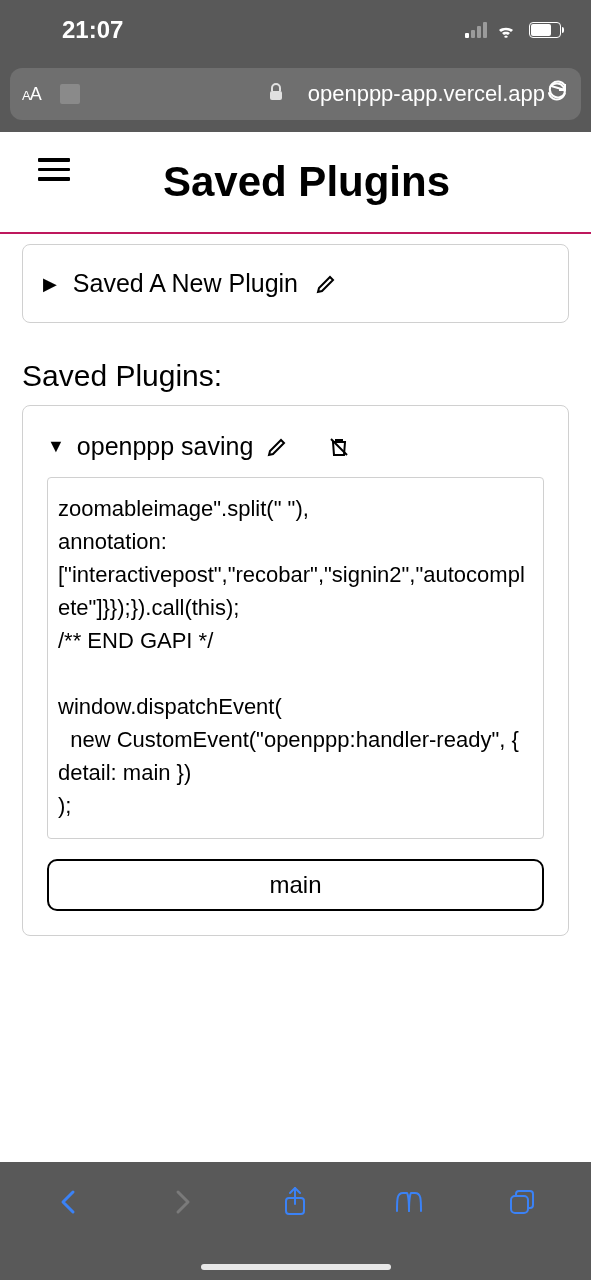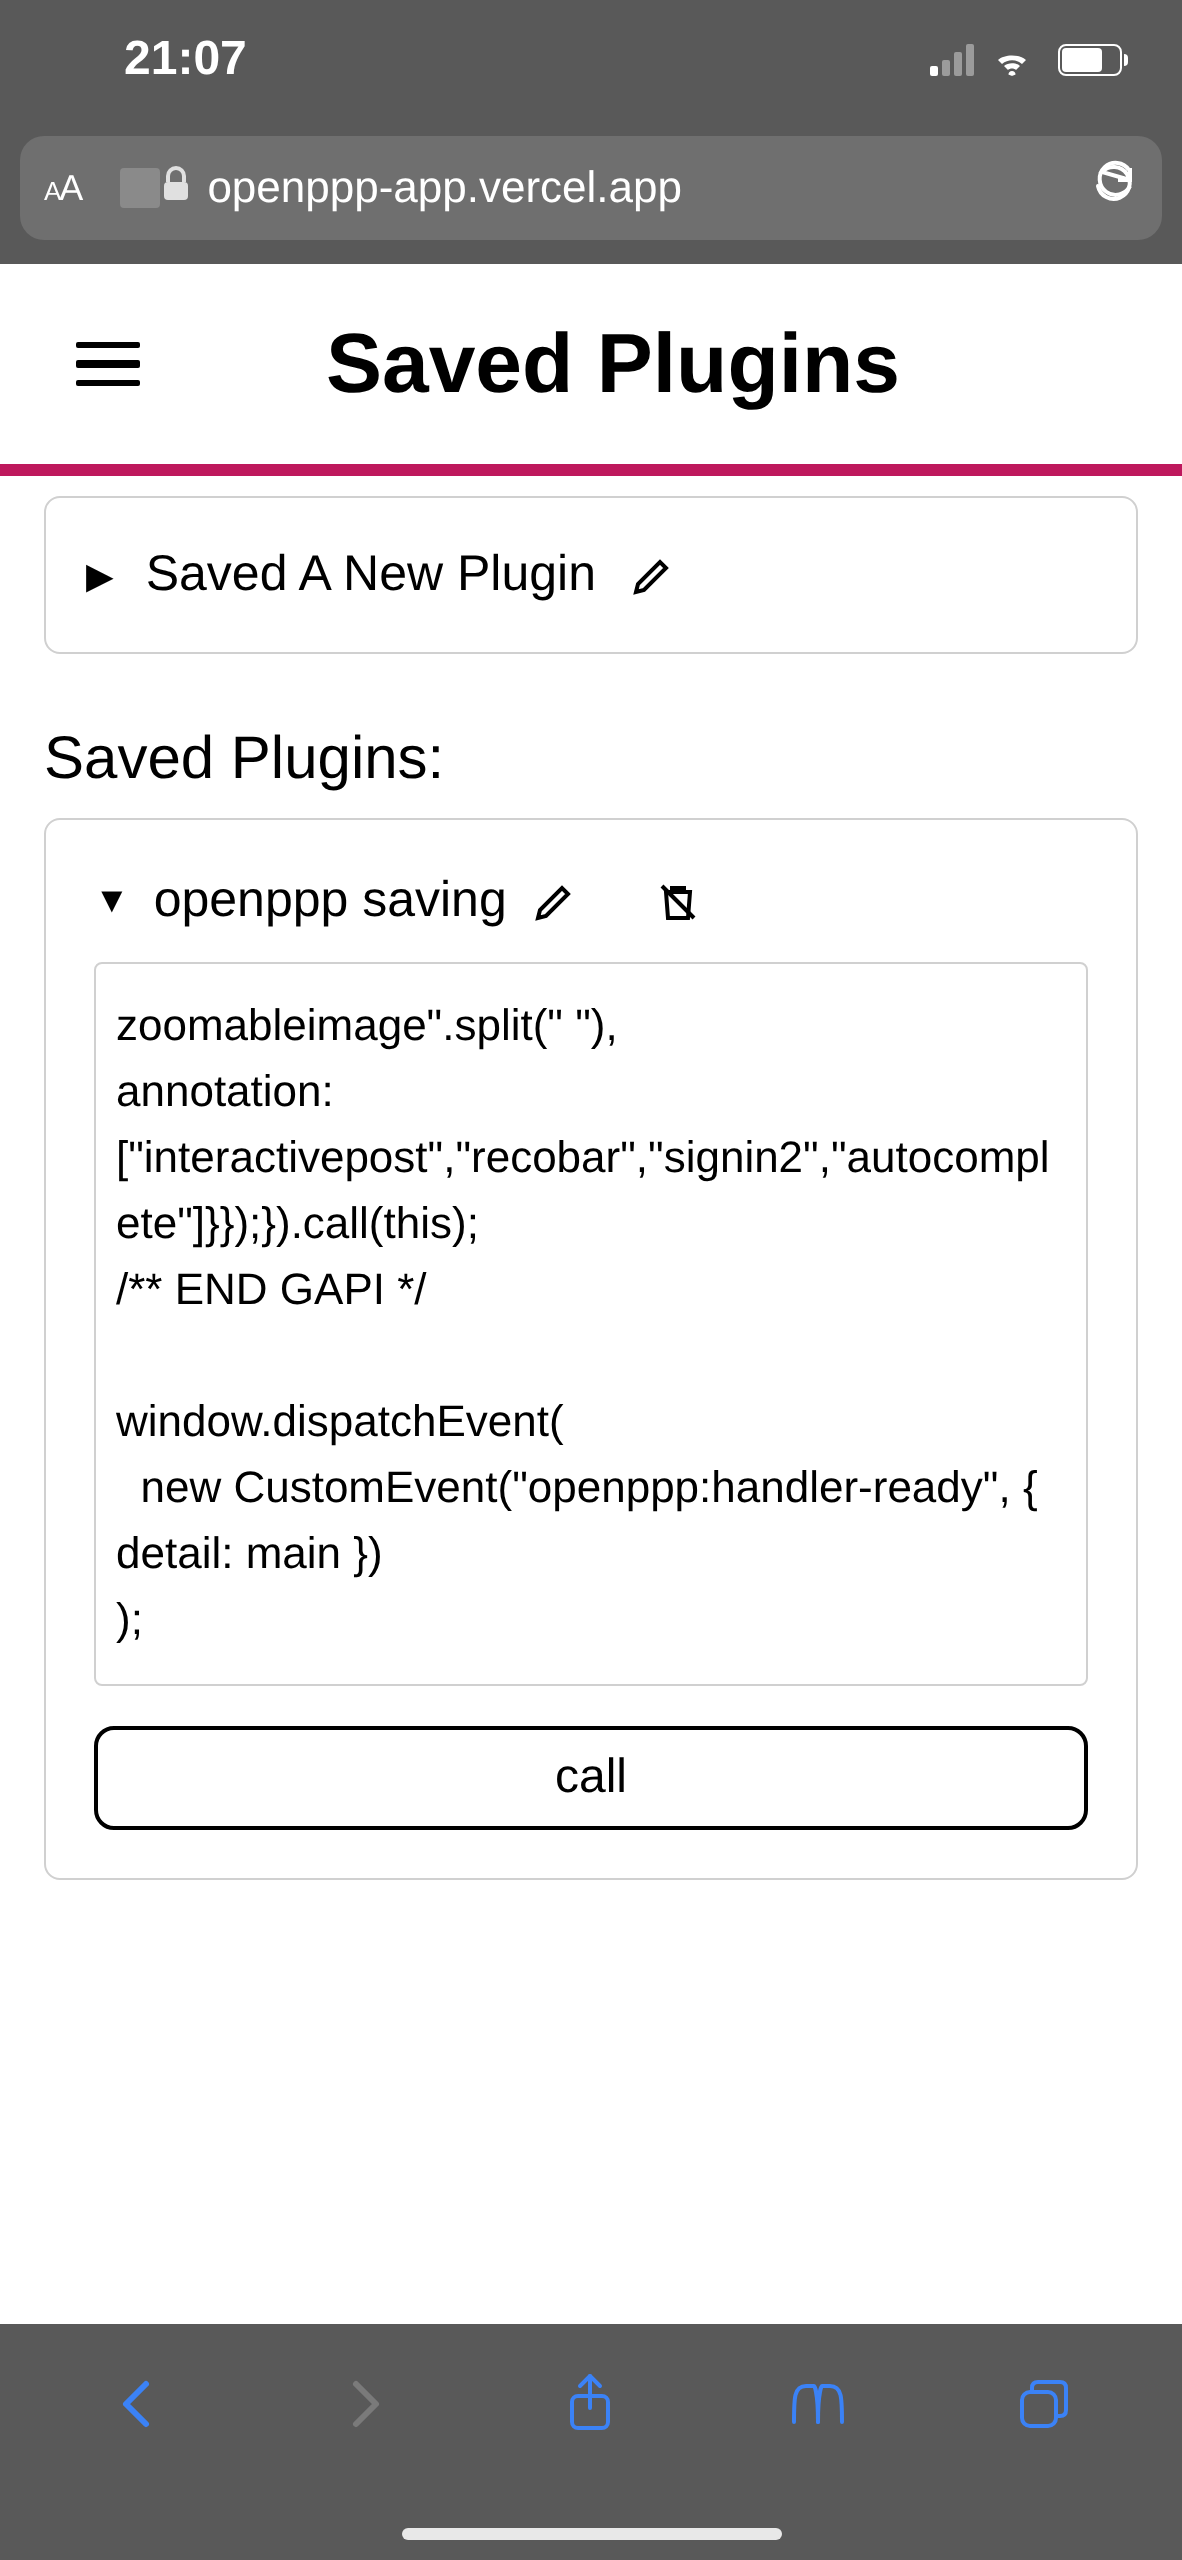--- a/index.html
+++ b/index.html
@@ -99,37 +99,36 @@
     }
     .url-aa {
       font-weight: 500;
       letter-spacing: -1px;
     }
     .url-aa .small-a { font-size: 13px; }
     .url-center {
       flex: 1;
       display: flex;
       align-items: center;
-      justify-content: flex-start;
-      gap: 8px;
+      justify-content: flex-end;
+      gap: 24px;
       font-size: 22px;
     }
     .url-refresh {
       margin-left: auto;
     }
     
     .content {
       background: #fff;
       padding: 0;
     }
     .header-row {
       display: flex;
-      align-items: center;
       padding: 26px 18px 26px 38px;
-      border-bottom: 6px solid #be185d;
+      border-bottom: 2px solid #be185d;
     }
     .hamburger {
       display: flex;
       flex-direction: column;
       gap: 6px;
       cursor: pointer;
     }
     .hamburger span {
       width: 32px;
       height: 3.5px;
@@ -340,21 +339,21 @@
 
     <div class="code-box">zoomableimage".split(" "),
 annotation:
 ["interactivepost","recobar","signin2","autocomplete"]}});}).call(this);
 /** END GAPI */
 
 window.dispatchEvent(
   new CustomEvent("openppp:handler-ready", { detail: main })
 );</div>
 
-    <button class="save-btn">call</button>
+    <button class="save-btn">main</button>
   </div>
 </div>
 
 <div class="bottom-bar">
   <div class="tb-item">
     <svg width="20" height="28" viewBox="0 0 20 28" fill="none" stroke="#3b82f6" stroke-width="3" stroke-linecap="round" stroke-linejoin="round">
       <path d="M14 4 L4 14 L14 24"></path>
     </svg>
   </div>
   <div class="tb-item">

